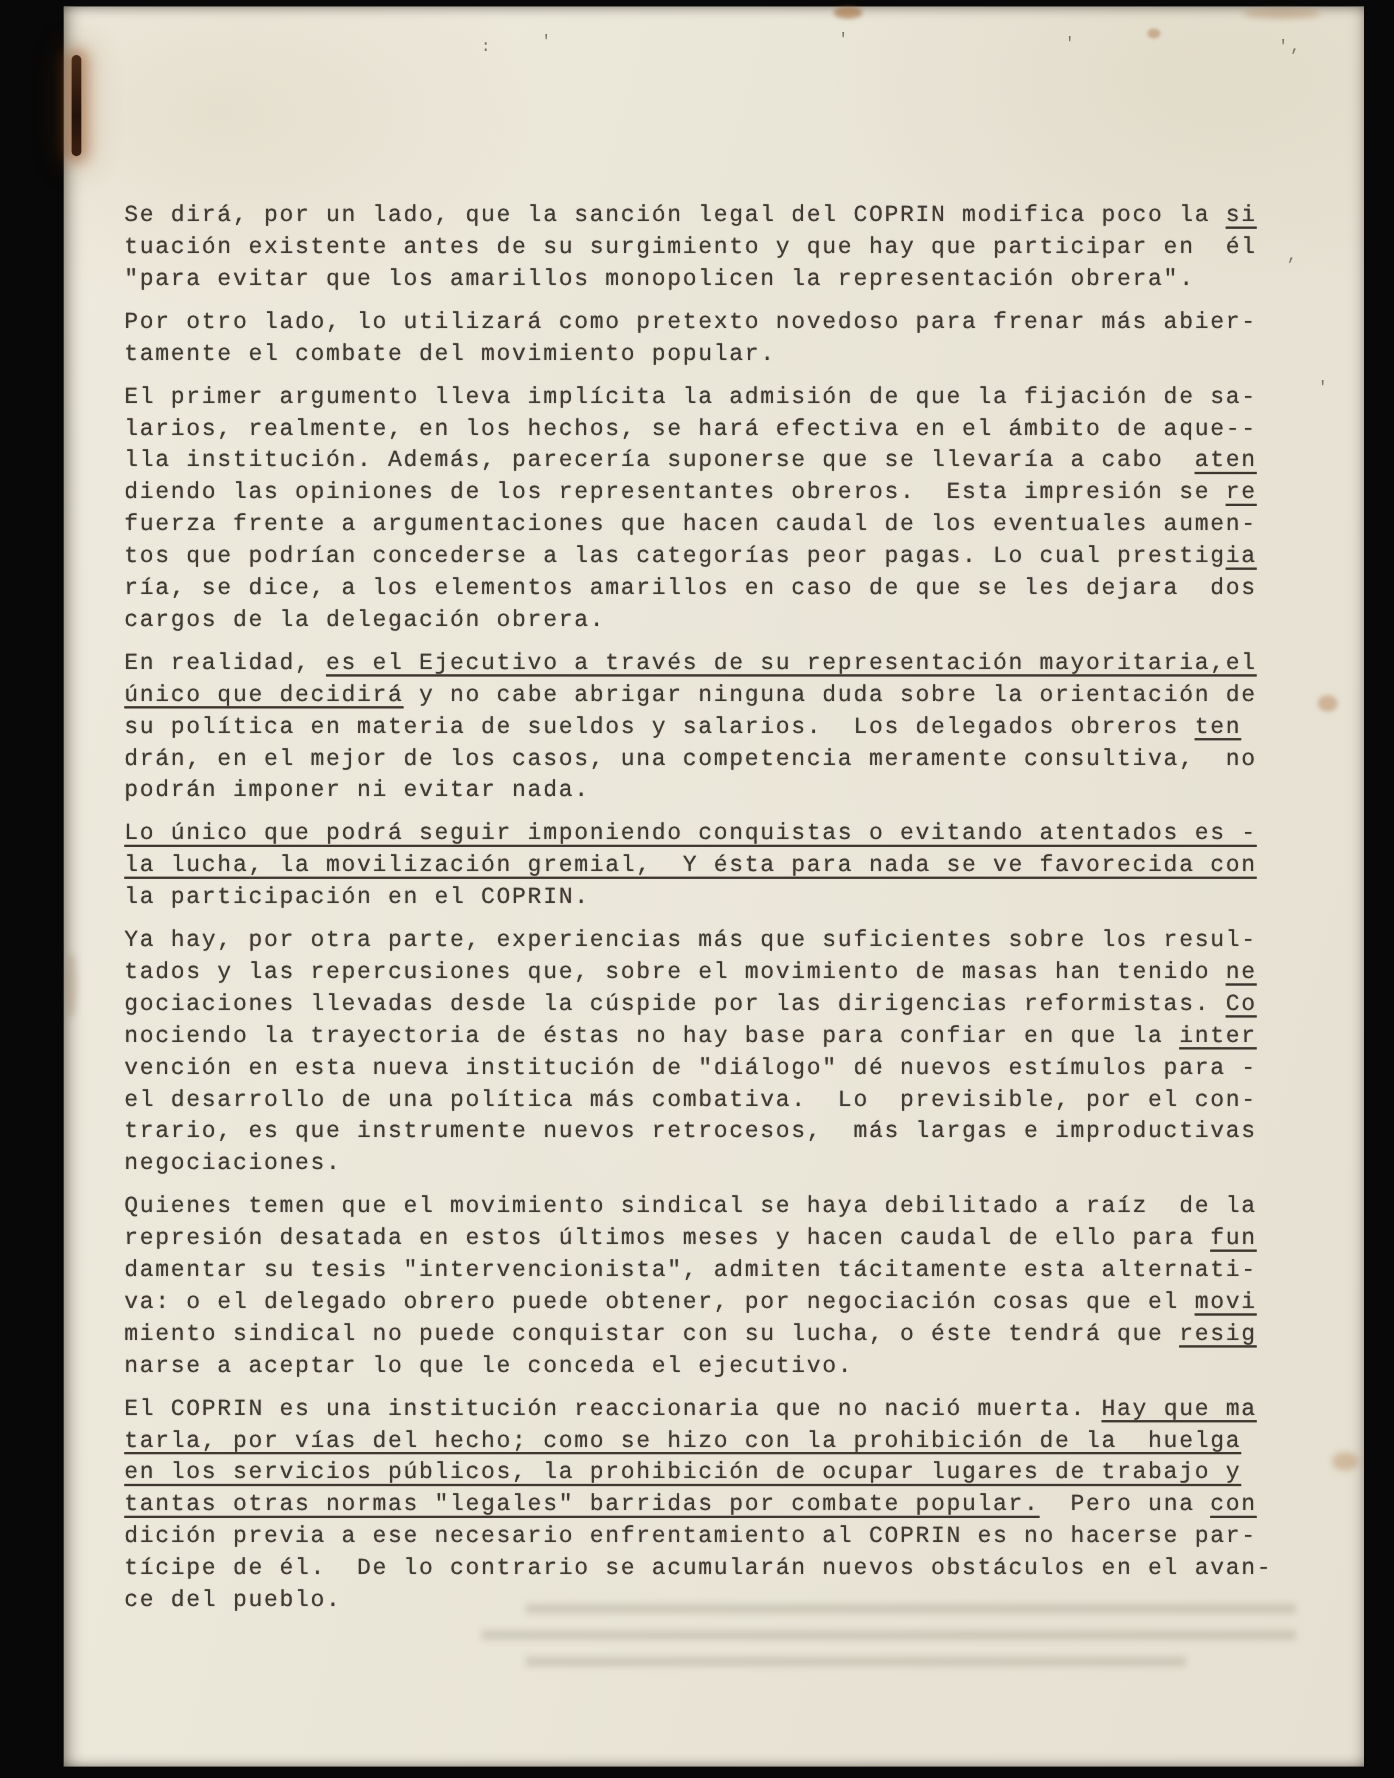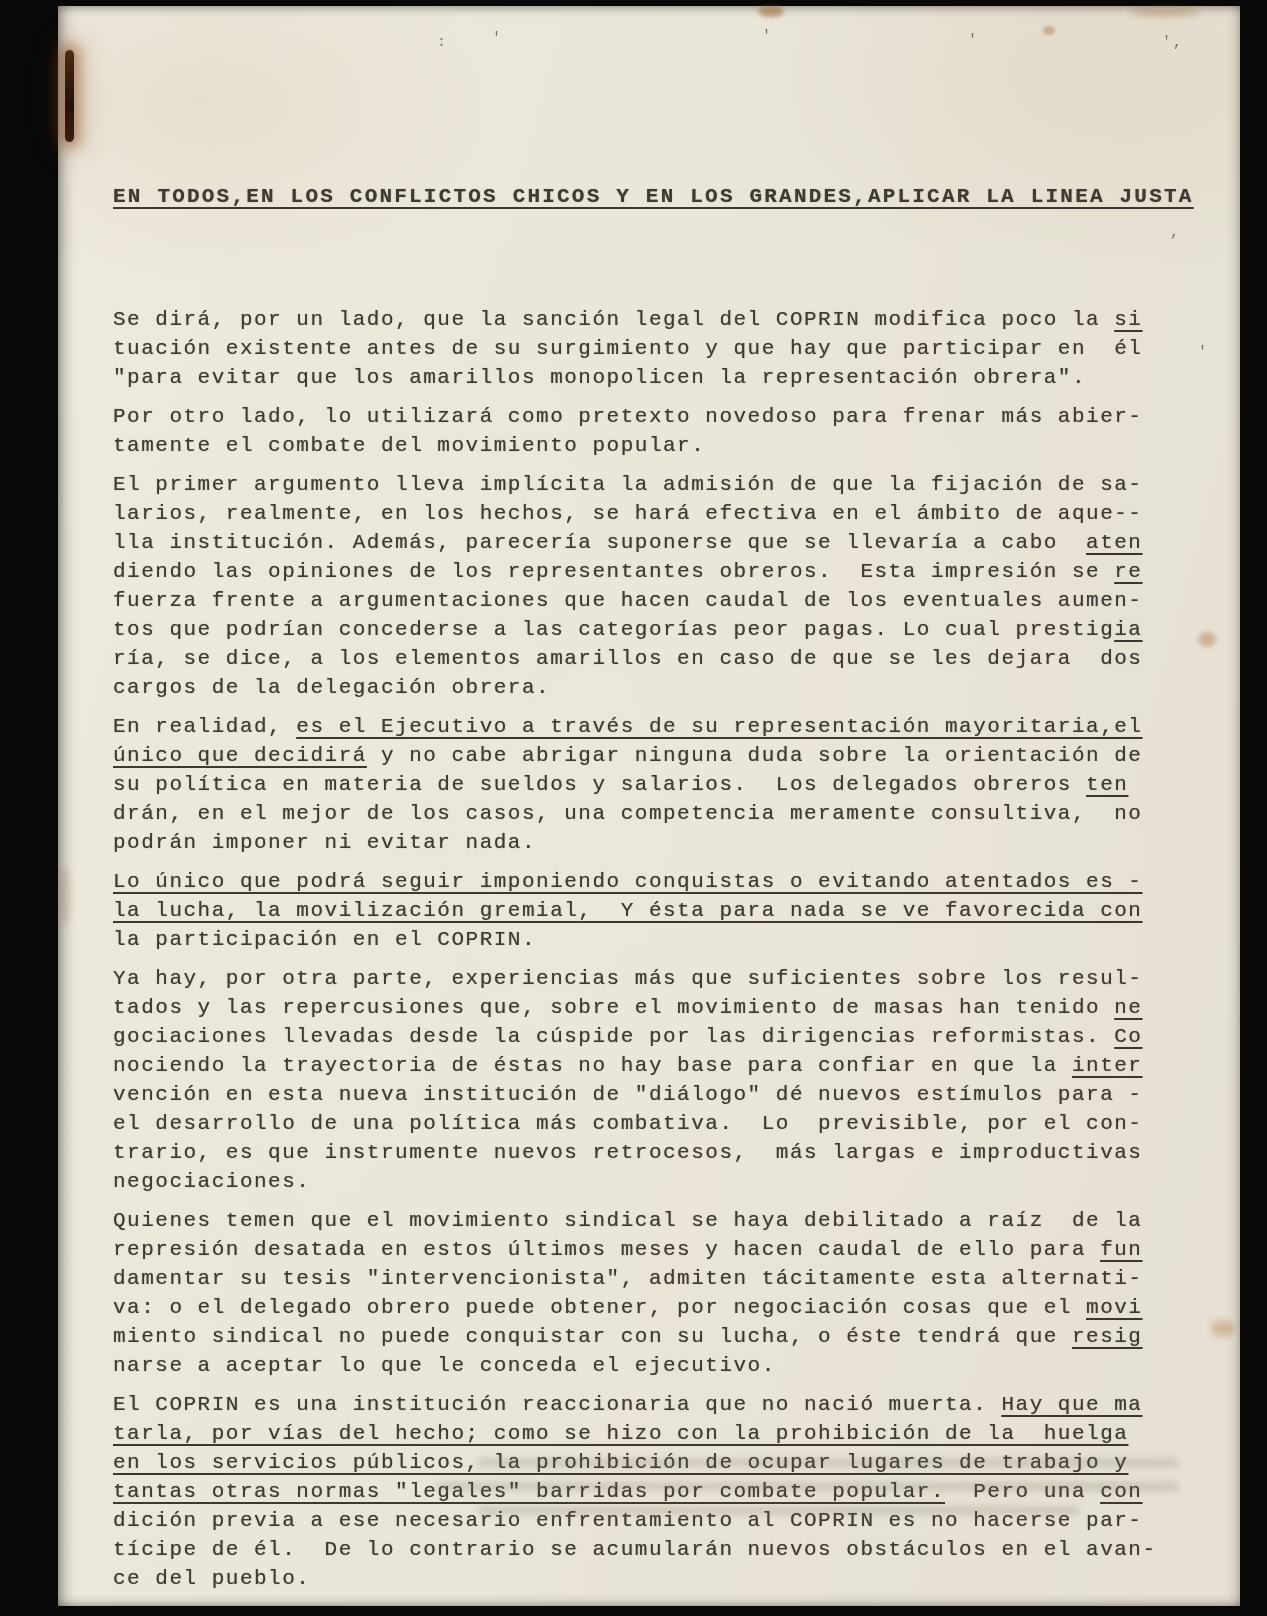--- a/index.html
+++ b/index.html
@@ -103,21 +103,20 @@
 
     <span class="speck speck-1">:</span>
     <span class="speck speck-2">'</span>
     <span class="speck speck-3">'</span>
     <span class="speck speck-4">'</span>
     <span class="speck speck-5">',</span>
     <span class="speck speck-6">,</span>
     <span class="speck speck-7">'</span>
 
     <div id="content">
-      <div class="doc-title line"><span class="u">EN TODOS,EN LOS CONFLICTOS CHICOS Y EN LOS GRANDES,APLICAR LA LINEA JUSTA</span></div>
       <div id="paragraphs"><div class="para"><div class="line"><span class="">Se dirá, por un lado, que la sanción legal del COPRIN modifica poco la </span><span class="u">si</span></div><div class="line"><span class="">tuación existente antes de su surgimiento y que hay que participar en  él</span></div><div class="line"><span class="">"para evitar que los amarillos monopolicen la representación obrera".</span></div></div><div class="para"><div class="line"><span class="">Por otro lado, lo utilizará como pretexto novedoso para frenar más abier-</span></div><div class="line"><span class="">tamente el combate del movimiento popular.</span></div></div><div class="para"><div class="line"><span class="">El primer argumento lleva implícita la admisión de que la fijación de sa-</span></div><div class="line"><span class="">larios, realmente, en los hechos, se hará efectiva en el ámbito de aque--</span></div><div class="line"><span class="">lla institución. Además, parecería suponerse que se llevaría a cabo  </span><span class="u">aten</span></div><div class="line"><span class="">diendo las opiniones de los representantes obreros.  Esta impresión se </span><span class="u">re</span></div><div class="line"><span class="">fuerza frente a argumentaciones que hacen caudal de los eventuales aumen-</span></div><div class="line"><span class="">tos que podrían concederse a las categorías peor pagas. Lo cual prestig</span><span class="u">ia</span></div><div class="line"><span class="">ría, se dice, a los elementos amarillos en caso de que se les dejara  dos</span></div><div class="line"><span class="">cargos de la delegación obrera.</span></div></div><div class="para"><div class="line"><span class="">En realidad, </span><span class="u">es el Ejecutivo a través de su representación mayoritaria,el</span></div><div class="line"><span class="u">único que decidirá</span><span class=""> y no cabe abrigar ninguna duda sobre la orientación de</span></div><div class="line"><span class="">su política en materia de sueldos y salarios.  Los delegados obreros </span><span class="u">ten</span></div><div class="line"><span class="">drán, en el mejor de los casos, una competencia meramente consultiva,  no</span></div><div class="line"><span class="">podrán imponer ni evitar nada.</span></div></div><div class="para"><div class="line"><span class="u">Lo único que podrá seguir imponiendo conquistas o evitando atentados es -</span></div><div class="line"><span class="u">la lucha, la movilización gremial,  Y ésta para nada se ve favorecida con</span></div><div class="line"><span class="">la participación en el COPRIN.</span></div></div><div class="para"><div class="line"><span class="">Ya hay, por otra parte, experiencias más que suficientes sobre los resul-</span></div><div class="line"><span class="">tados y las repercusiones que, sobre el movimiento de masas han tenido </span><span class="u">ne</span></div><div class="line"><span class="">gociaciones llevadas desde la cúspide por las dirigencias reformistas. </span><span class="u">Co</span></div><div class="line"><span class="">nociendo la trayectoria de éstas no hay base para confiar en que la </span><span class="u">inter</span></div><div class="line"><span class="">vención en esta nueva institución de "diálogo" dé nuevos estímulos para -</span></div><div class="line"><span class="">el desarrollo de una política más combativa.  Lo  previsible, por el con-</span></div><div class="line"><span class="">trario, es que instrumente nuevos retrocesos,  más largas e improductivas</span></div><div class="line"><span class="">negociaciones.</span></div></div><div class="para"><div class="line"><span class="">Quienes temen que el movimiento sindical se haya debilitado a raíz  de la</span></div><div class="line"><span class="">represión desatada en estos últimos meses y hacen caudal de ello para </span><span class="u">fun</span></div><div class="line"><span class="">damentar su tesis "intervencionista", admiten tácitamente esta alternati-</span></div><div class="line"><span class="">va: o el delegado obrero puede obtener, por negociación cosas que el </span><span class="u">movi</span></div><div class="line"><span class="">miento sindical no puede conquistar con su lucha, o éste tendrá que </span><span class="u">resig</span></div><div class="line"><span class="">narse a aceptar lo que le conceda el ejecutivo.</span></div></div><div class="para"><div class="line"><span class="">El COPRIN es una institución reaccionaria que no nació muerta. </span><span class="u">Hay que ma</span></div><div class="line"><span class="u">tarla, por vías del hecho; como se hizo con la prohibición de la  huelga</span></div><div class="line"><span class="u">en los servicios públicos, la prohibición de ocupar lugares de trabajo y</span></div><div class="line"><span class="u">tantas otras normas "legales" barridas por combate popular.</span><span class="">  Pero una </span><span class="u">con</span></div><div class="line"><span class="">dición previa a ese necesario enfrentamiento al COPRIN es no hacerse par-</span></div><div class="line"><span class="">tícipe de él.  De lo contrario se acumularán nuevos obstáculos en el avan-</span></div><div class="line"><span class="">ce del pueblo.</span></div></div></div>
     </div>
 
     <div class="bleed bleed-1"></div>
     <div class="bleed bleed-2"></div>
     <div class="bleed bleed-3"></div>
   </div>
 </div>
 
 </body></html>

